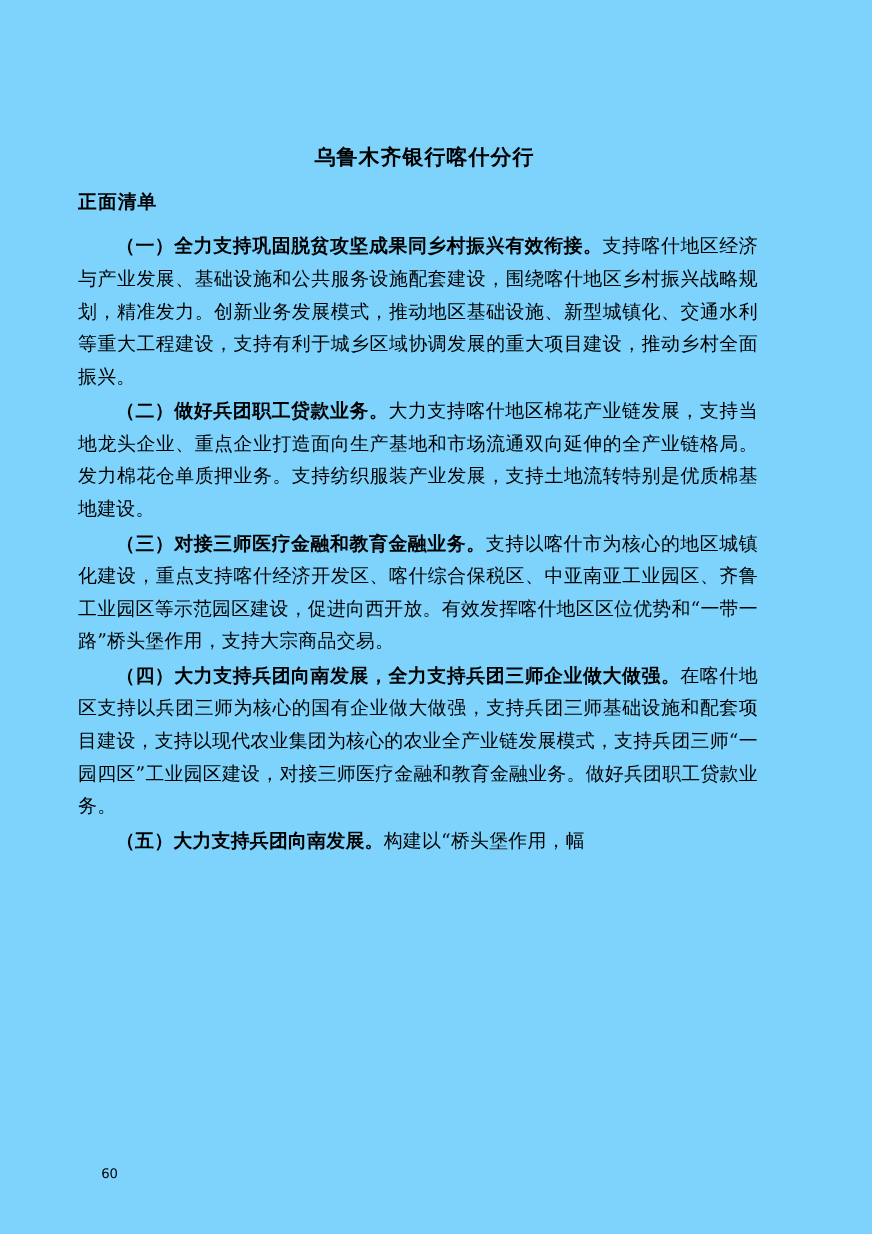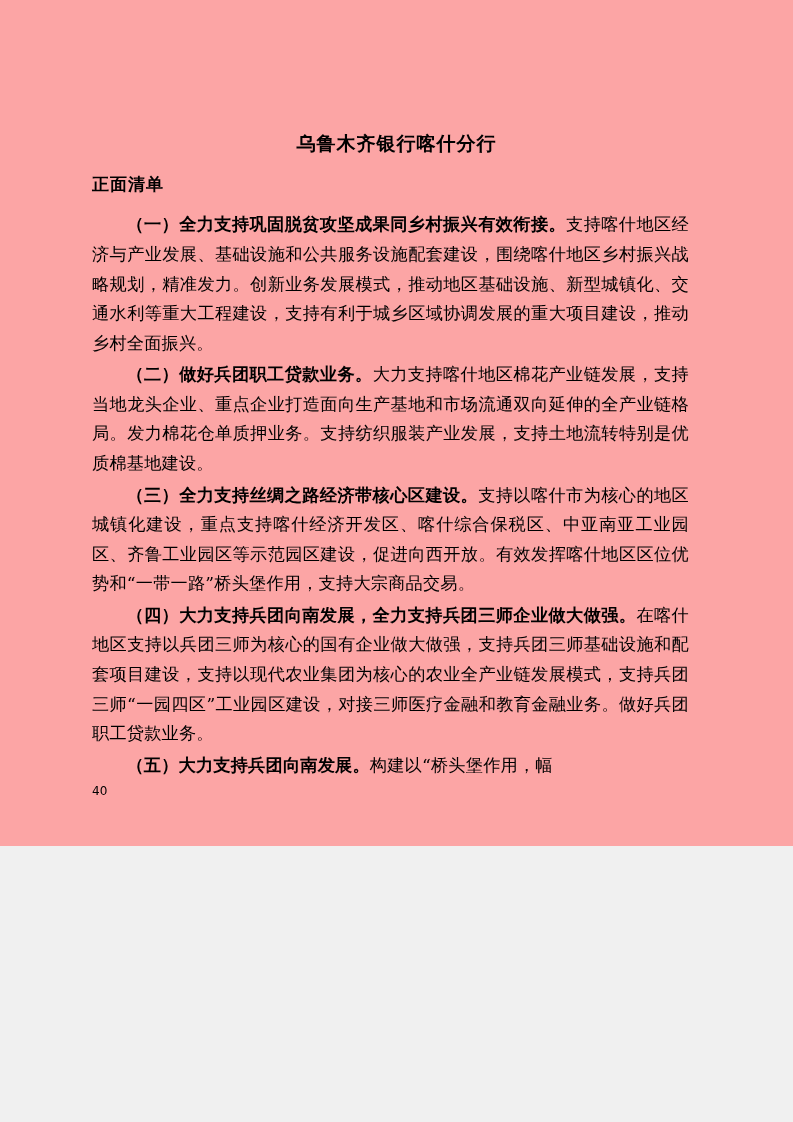--- a/index.html
+++ b/index.html
@@ -3,25 +3,25 @@
 <meta charset="utf-8">
 <style>
   html, body {
     margin: 0;
     padding: 0;
     background: #f0f0f0;
   }
   .page {
     position: relative;
     width: 793px;
-    height: 846px;
-    background: #fca5a5;
+    height: 1122px;
+    background: #7dd3fc;
     margin: 0 auto;
     box-sizing: border-box;
-    padding: 130px 92px 60px 92px;
+    padding: 130px 92px 60px 71px;
     font-family: "DejaVu Serif", "Liberation Serif", serif;
     color: #000000;
     overflow: hidden;
   }
   .doc-title {
     text-align: center;
     font-size: 19px;
     font-weight: bold;
     letter-spacing: 1px;
     margin: 0 0 16px 0;
@@ -60,21 +60,21 @@
 
 <div class="page">
 
   <h1 class="doc-title">乌鲁木齐银行喀什分行</h1>
   <h2 class="doc-subtitle">正面清单</h2>
 
   <p class="para"><b>（一）全力支持巩固脱贫攻坚成果同乡村振兴有效衔接。</b><span>支持喀什地区经济与产业发展、基础设施和公共服务设施配套建设，围绕喀什地区乡村振兴战略规划，精准发力。创新业务发展模式，推动地区基础设施、新型城镇化、交通水利等重大工程建设，支持有利于城乡区域协调发展的重大项目建设，推动乡村全面振兴。</span></p>
 
   <p class="para"><b>（二）做好兵团职工贷款业务。</b><span>大力支持喀什地区棉花产业链发展，支持当地龙头企业、重点企业打造面向生产基地和市场流通双向延伸的全产业链格局。发力棉花仓单质押业务。支持纺织服装产业发展，支持土地流转特别是优质棉基地建设。</span></p>
 
-  <p class="para"><b>（三）全力支持丝绸之路经济带核心区建设。</b><span>支持以喀什市为核心的地区城镇化建设，重点支持喀什经济开发区、喀什综合保税区、中亚南亚工业园区、齐鲁工业园区等示范园区建设，促进向西开放。有效发挥喀什地区区位优势和“一带一路”桥头堡作用，支持大宗商品交易。</span></p>
+  <p class="para"><b>（三）对接三师医疗金融和教育金融业务。</b><span>支持以喀什市为核心的地区城镇化建设，重点支持喀什经济开发区、喀什综合保税区、中亚南亚工业园区、齐鲁工业园区等示范园区建设，促进向西开放。有效发挥喀什地区区位优势和“一带一路”桥头堡作用，支持大宗商品交易。</span></p>
 
   <p class="para"><b>（四）大力支持兵团向南发展，全力支持兵团三师企业做大做强。</b><span>在喀什地区支持以兵团三师为核心的国有企业做大做强，支持兵团三师基础设施和配套项目建设，支持以现代农业集团为核心的农业全产业链发展模式，支持兵团三师“一园四区”工业园区建设，对接三师医疗金融和教育金融业务。做好兵团职工贷款业务。</span></p>
 
   <p class="para"><b>（五）大力支持兵团向南发展。</b><span>构建以“桥头堡作用，幅</span></p>
 
-  <div class="page-number">40</div>
+  <div class="page-number">60</div>
 
 </div>
 
 </body></html>

